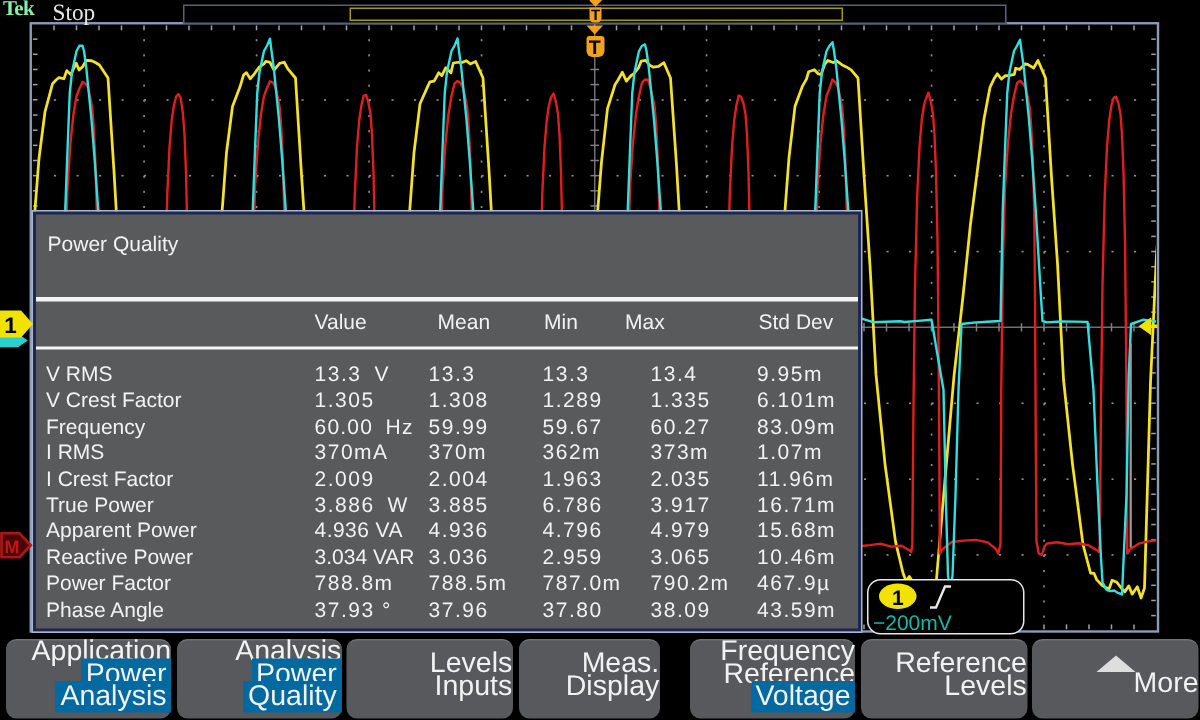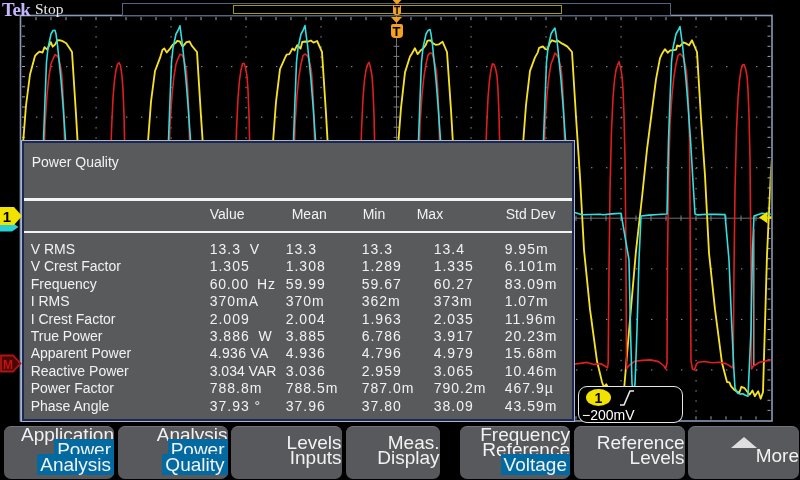--- a/index.html
+++ b/index.html
@@ -1,16 +1,16 @@
 <!DOCTYPE html>
 <html><head><meta charset="utf-8"><style>
 html,body{margin:0;padding:0;background:#000;width:800px;height:480px;overflow:hidden}
 body{position:relative;font-family:"Liberation Sans",sans-serif;-webkit-font-smoothing:antialiased}
 .t{position:absolute;font-size:14px;line-height:14px;color:#f2f2f2;white-space:pre}
-#tek{position:absolute;left:2px;top:-1.5px;font-family:"Liberation Serif",serif;font-weight:bold;font-size:19px;color:#c4b5fd;letter-spacing:-0.5px}
+#tek{position:absolute;left:2px;top:-1.5px;font-family:"Liberation Serif",serif;font-weight:bold;font-size:14px;color:#86efac;letter-spacing:-0.5px}
 #stop{position:absolute;left:35px;top:-0.5px;font-family:"Liberation Serif",serif;font-size:15.5px;color:#e8e8e8}
 #rbar{position:absolute;left:122px;top:3px;width:547px;height:11px;border:1px solid #54637e;background:#000}
 #rwin{position:absolute;left:233px;top:5px;width:327px;height:7px;border:1px solid #a39714}
 .tmark{position:absolute;background:#f2a121}
 #dlg{position:absolute;left:22.4px;top:141px;width:552px;height:280px;background:#595a5c;border:2.3px solid #1c2752;outline:1.3px solid #a9b7cc;box-sizing:border-box}
 .sep{position:absolute;left:0;width:547.4px;height:2.2px;background:#f4f4f4}
 #trigbox{position:absolute;left:578px;top:385.5px;width:105px;height:37.5px;background:#000;border:1.6px solid #e8e8e8;border-radius:9px;box-sizing:border-box}
 .btn{position:absolute;top:425.5px;height:53.5px;background:#57595d;border-radius:7px;border-top:1px solid #70727a;box-sizing:border-box;text-align:right;color:#f2f2f2;font-size:19px}
 .btn .hl{background:#0369a1;padding:0 3px}
 .bl{position:absolute;width:100%;line-height:14px}
@@ -947,21 +947,21 @@
 <div class="t" style="left:185.3px;top:168.5px;letter-spacing:1.0px">2.009</div>
 <div class="t" style="left:261.3px;top:168.5px;letter-spacing:1px">2.004</div>
 <div class="t" style="left:337.3px;top:168.5px;letter-spacing:1px">1.963</div>
 <div class="t" style="left:409.3px;top:168.5px;letter-spacing:1px">2.035</div>
 <div class="t" style="left:480.3px;top:168.5px;letter-spacing:1px">11.96m</div>
 <div class="t" style="left:6.3px;top:185.9px">True Power</div>
 <div class="t" style="left:185.3px;top:185.9px;letter-spacing:1.0px">3.886  W</div>
 <div class="t" style="left:261.3px;top:185.9px;letter-spacing:1px">3.885</div>
 <div class="t" style="left:337.3px;top:185.9px;letter-spacing:1px">6.786</div>
 <div class="t" style="left:409.3px;top:185.9px;letter-spacing:1px">3.917</div>
-<div class="t" style="left:480.3px;top:185.9px;letter-spacing:1px">20.23m</div>
+<div class="t" style="left:480.3px;top:185.9px;letter-spacing:1px">16.71m</div>
 <div class="t" style="left:6.3px;top:203.4px">Apparent Power</div>
 <div class="t" style="left:185.3px;top:203.4px;letter-spacing:0.3px">4.936 VA</div>
 <div class="t" style="left:261.3px;top:203.4px;letter-spacing:1px">4.936</div>
 <div class="t" style="left:337.3px;top:203.4px;letter-spacing:1px">4.796</div>
 <div class="t" style="left:409.3px;top:203.4px;letter-spacing:1px">4.979</div>
 <div class="t" style="left:480.3px;top:203.4px;letter-spacing:1px">15.68m</div>
 <div class="t" style="left:6.3px;top:220.8px">Reactive Power</div>
 <div class="t" style="left:185.3px;top:220.8px">3.034 VAR</div>
 <div class="t" style="left:261.3px;top:220.8px;letter-spacing:1px">3.036</div>
 <div class="t" style="left:337.3px;top:220.8px;letter-spacing:1px">2.959</div>
@@ -999,21 +999,21 @@
 <polygon points="5,9.5 13.5,3.5 13.5,15.5" fill="#f2e200"></polygon>
 <rect x="13.5" y="8.3" width="4" height="2.4" fill="#f2e200"></rect>
 </svg>
 
 <div id="trigbox">
 <div style="position:absolute;left:7px;top:2px;width:25px;height:17px;background:#f2e200;border-radius:50%"></div>
 <div style="position:absolute;left:7px;top:3px;width:25px;color:#000;font-size:14px;font-weight:bold;text-align:center">1</div>
 <svg width="20" height="20" style="position:absolute;left:40px;top:1px">
 <polyline points="1,17 5,17 11,3 15,3" fill="none" stroke="#e8e8e8" stroke-width="1.6"></polyline>
 </svg>
-<div style="position:absolute;left:3px;top:20px;color:#ffffff;font-size:14px">−200mV</div>
+<div style="position:absolute;left:3px;top:20px;color:#14b8a6;font-size:14px">−200mV</div>
 </div>
 
 <div class="btn" style="left:4px;width:110px">
  <div class="bl" style="top:1.3px">Application</div>
  <div class="bl" style="top:16.8px"><span class="hl">Power</span></div>
  <div class="bl" style="top:31.8px"><span class="hl">Analysis</span></div>
 </div>
 <div class="btn" style="left:117.5px;width:110px">
  <div class="bl" style="top:1.3px">Analysis</div>
  <div class="bl" style="top:16.8px"><span class="hl">Power</span></div>

